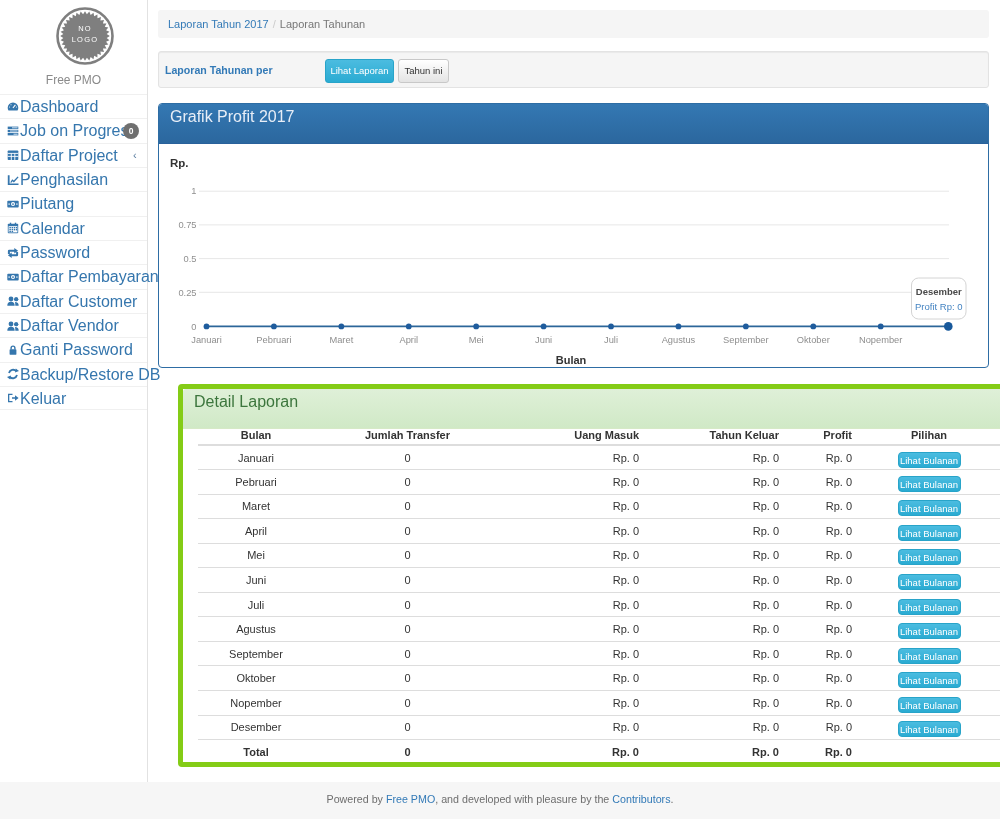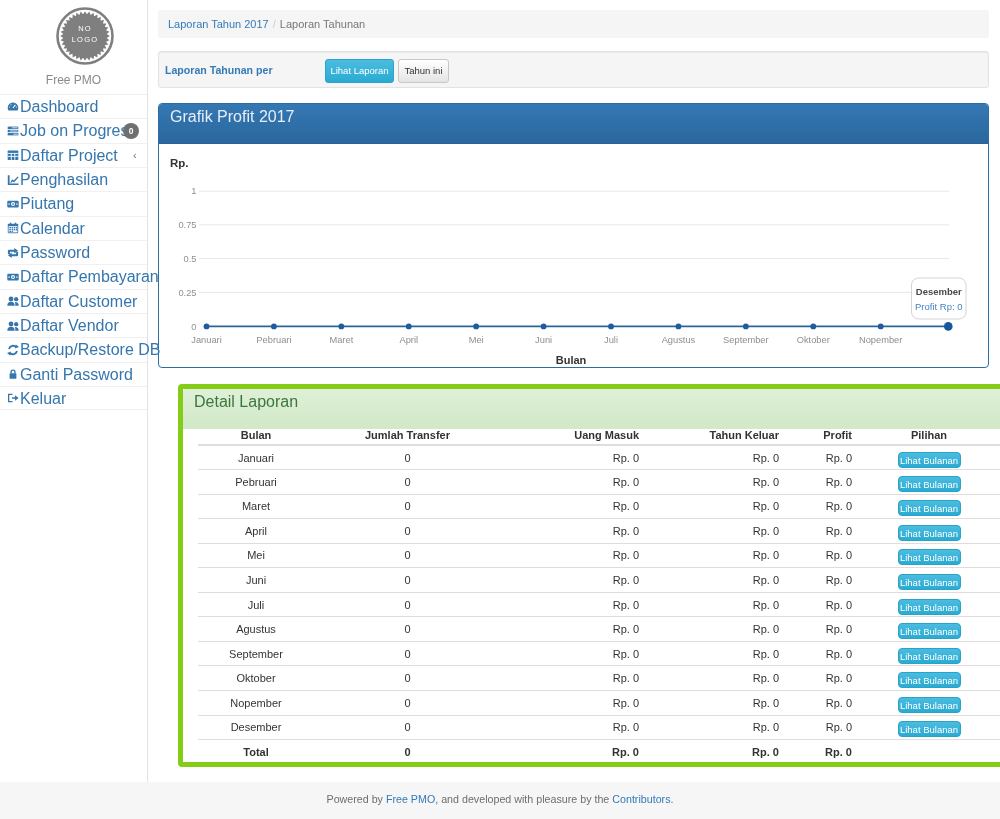--- a/index.html
+++ b/index.html
@@ -359,38 +359,38 @@
           <circle cx="4" cy="4" r="2.4"></circle>
           <path d="M0.3 10.7 Q0.3 6.7 4 6.7 Q7.7 6.7 7.7 10.7 Z"></path>
           <circle cx="9.2" cy="4.3" r="2"></circle>
           <path d="M8 7 Q11.7 7 11.7 10.7 H8.3 Q8.3 8.2 8 7 Z"></path>
           <circle cx="9.2" cy="4.3" r="2"></circle>
         </svg>
         <span class="tx">Daftar Vendor</span>
       </div>
       <div class="mi">
         <svg class="ic" viewBox="0 0 12 12" fill="#3576ad">
+          <path d="M3.4 5.5 V4 Q3.4 1.4 6 1.4 Q8.6 1.4 8.6 4 V5.5 H7.2 V4 Q7.2 2.8 6 2.8 Q4.8 2.8 4.8 4 V5.5 Z"></path>
+          <rect x="2.6" y="5.2" width="6.8" height="5.6" rx="0.9"></rect>
+        </svg>
+        <span class="tx">Ganti Password</span>
+      </div>
+      <div class="mi">
+        <svg class="ic" viewBox="0 0 12 12" fill="#3576ad">
           <g stroke="#3576ad" stroke-width="1.8" fill="none">
             <path d="M2 5 A4.3 4.3 0 0 1 9.2 3"></path>
             <path d="M10 7 A4.3 4.3 0 0 1 2.8 9"></path>
           </g>
           <path d="M8.8 0.5 L12 3.1 L8 4.5 Z"></path>
           <path d="M3.2 11.5 L0 8.9 L4 7.5 Z"></path>
         </svg>
         <span class="tx">Backup/Restore DB</span>
       </div>
       <div class="mi">
         <svg class="ic" viewBox="0 0 12 12" fill="#3576ad">
-          <path d="M3.4 5.5 V4 Q3.4 1.4 6 1.4 Q8.6 1.4 8.6 4 V5.5 H7.2 V4 Q7.2 2.8 6 2.8 Q4.8 2.8 4.8 4 V5.5 Z"></path>
-          <rect x="2.6" y="5.2" width="6.8" height="5.6" rx="0.9"></rect>
-        </svg>
-        <span class="tx">Ganti Password</span>
-      </div>
-      <div class="mi">
-        <svg class="ic" viewBox="0 0 12 12" fill="#3576ad">
           <path d="M1 1.8 H5.5 V3 H2.3 V9 H5.5 V10.2 H1 Z"></path>
           <path d="M5 5.2 H8 V3.2 L11.6 6 L8 8.8 V6.8 H5 Z"></path>
         </svg>
         <span class="tx">Keluar</span>
       </div>
     </div>
 </div>
 <div id="footer">
     <div class="in">Powered by <a>Free PMO</a>, and developed with pleasure by the <a>Contributors</a>.</div>
   </div>

